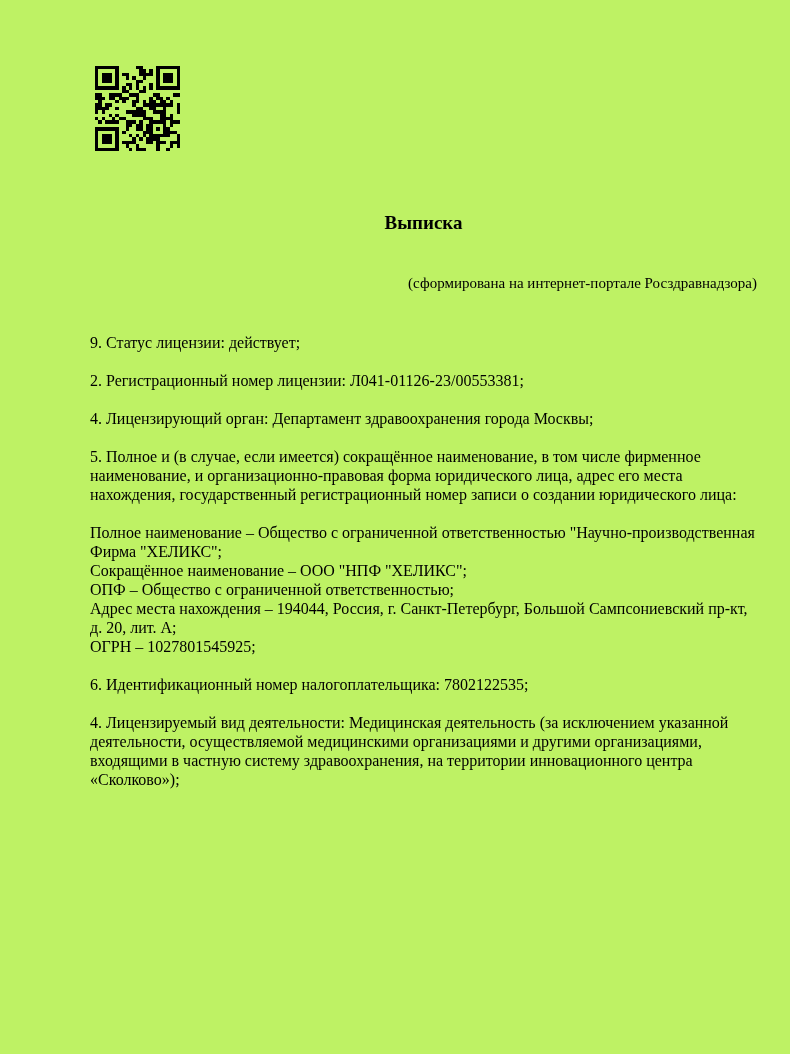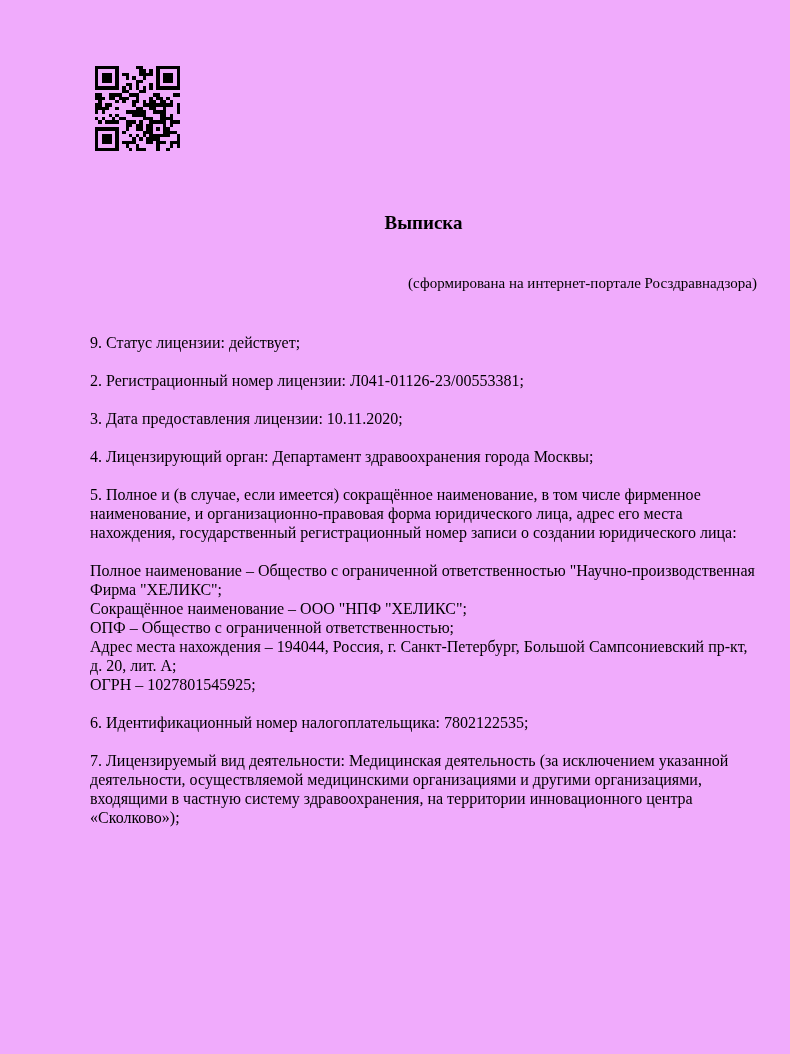--- a/index.html
+++ b/index.html
@@ -9,21 +9,21 @@
     height: 1054px;
     position: relative;
     font-family: "Liberation Serif", serif;
     color: #000000;
     overflow: hidden;
   }
   .page {
     position: relative;
     width: 790px;
     height: 1054px;
-    background: #f0abfc;
+    background: #bef264;
   }
   .qr {
     position: absolute;
     left: 95px;
     top: 66px;
     width: 85px;
     height: 85px;
   }
   .qr svg { display: block; width: 85px; height: 85px; shape-rendering: crispEdges; }
   .qr rect { fill: #000000; }
@@ -377,25 +377,24 @@
 
   <h1 class="title">
     <span>Выписка</span><br>
   </h1>
 
   <div class="formation-note">(сформирована на интернет-портале Росздравнадзора)</div>
 
   <div class="paragraphs">
     <div class="para">9. Статус лицензии: действует;</div>
     <div class="para">2. Регистрационный номер лицензии: Л041-01126-23/00553381;</div>
-    <div class="para">3. Дата предоставления лицензии: 10.11.2020;</div>
     <div class="para">4. Лицензирующий орган: Департамент здравоохранения города Москвы;</div>
     <div class="para">5. Полное и (в случае, если имеется) сокращённое наименование, в том числе фирменное наименование, и организационно-правовая форма юридического лица, адрес его места нахождения, государственный регистрационный номер записи о создании юридического лица:</div>
     <div class="para">Полное наименование – Общество с ограниченной ответственностью "Научно-производственная Фирма "ХЕЛИКС";
 Сокращённое наименование – ООО "НПФ "ХЕЛИКС";
 ОПФ – Общество с ограниченной ответственностью;
 Адрес места нахождения – 194044, Россия, г. Санкт-Петербург, Большой Сампсониевский пр-кт, д. 20, лит. А;
 ОГРН – 1027801545925;</div>
     <div class="para">6. Идентификационный номер налогоплательщика: 7802122535;</div>
-    <div class="para">7. Лицензируемый вид деятельности: Медицинская деятельность (за исключением указанной деятельности, осуществляемой медицинскими организациями и другими организациями, входящими в частную систему здравоохранения, на территории инновационного центра «Сколково»);</div>
+    <div class="para">4. Лицензируемый вид деятельности: Медицинская деятельность (за исключением указанной деятельности, осуществляемой медицинскими организациями и другими организациями, входящими в частную систему здравоохранения, на территории инновационного центра «Сколково»);</div>
   </div>
 
 </div>
 
 </body></html>

